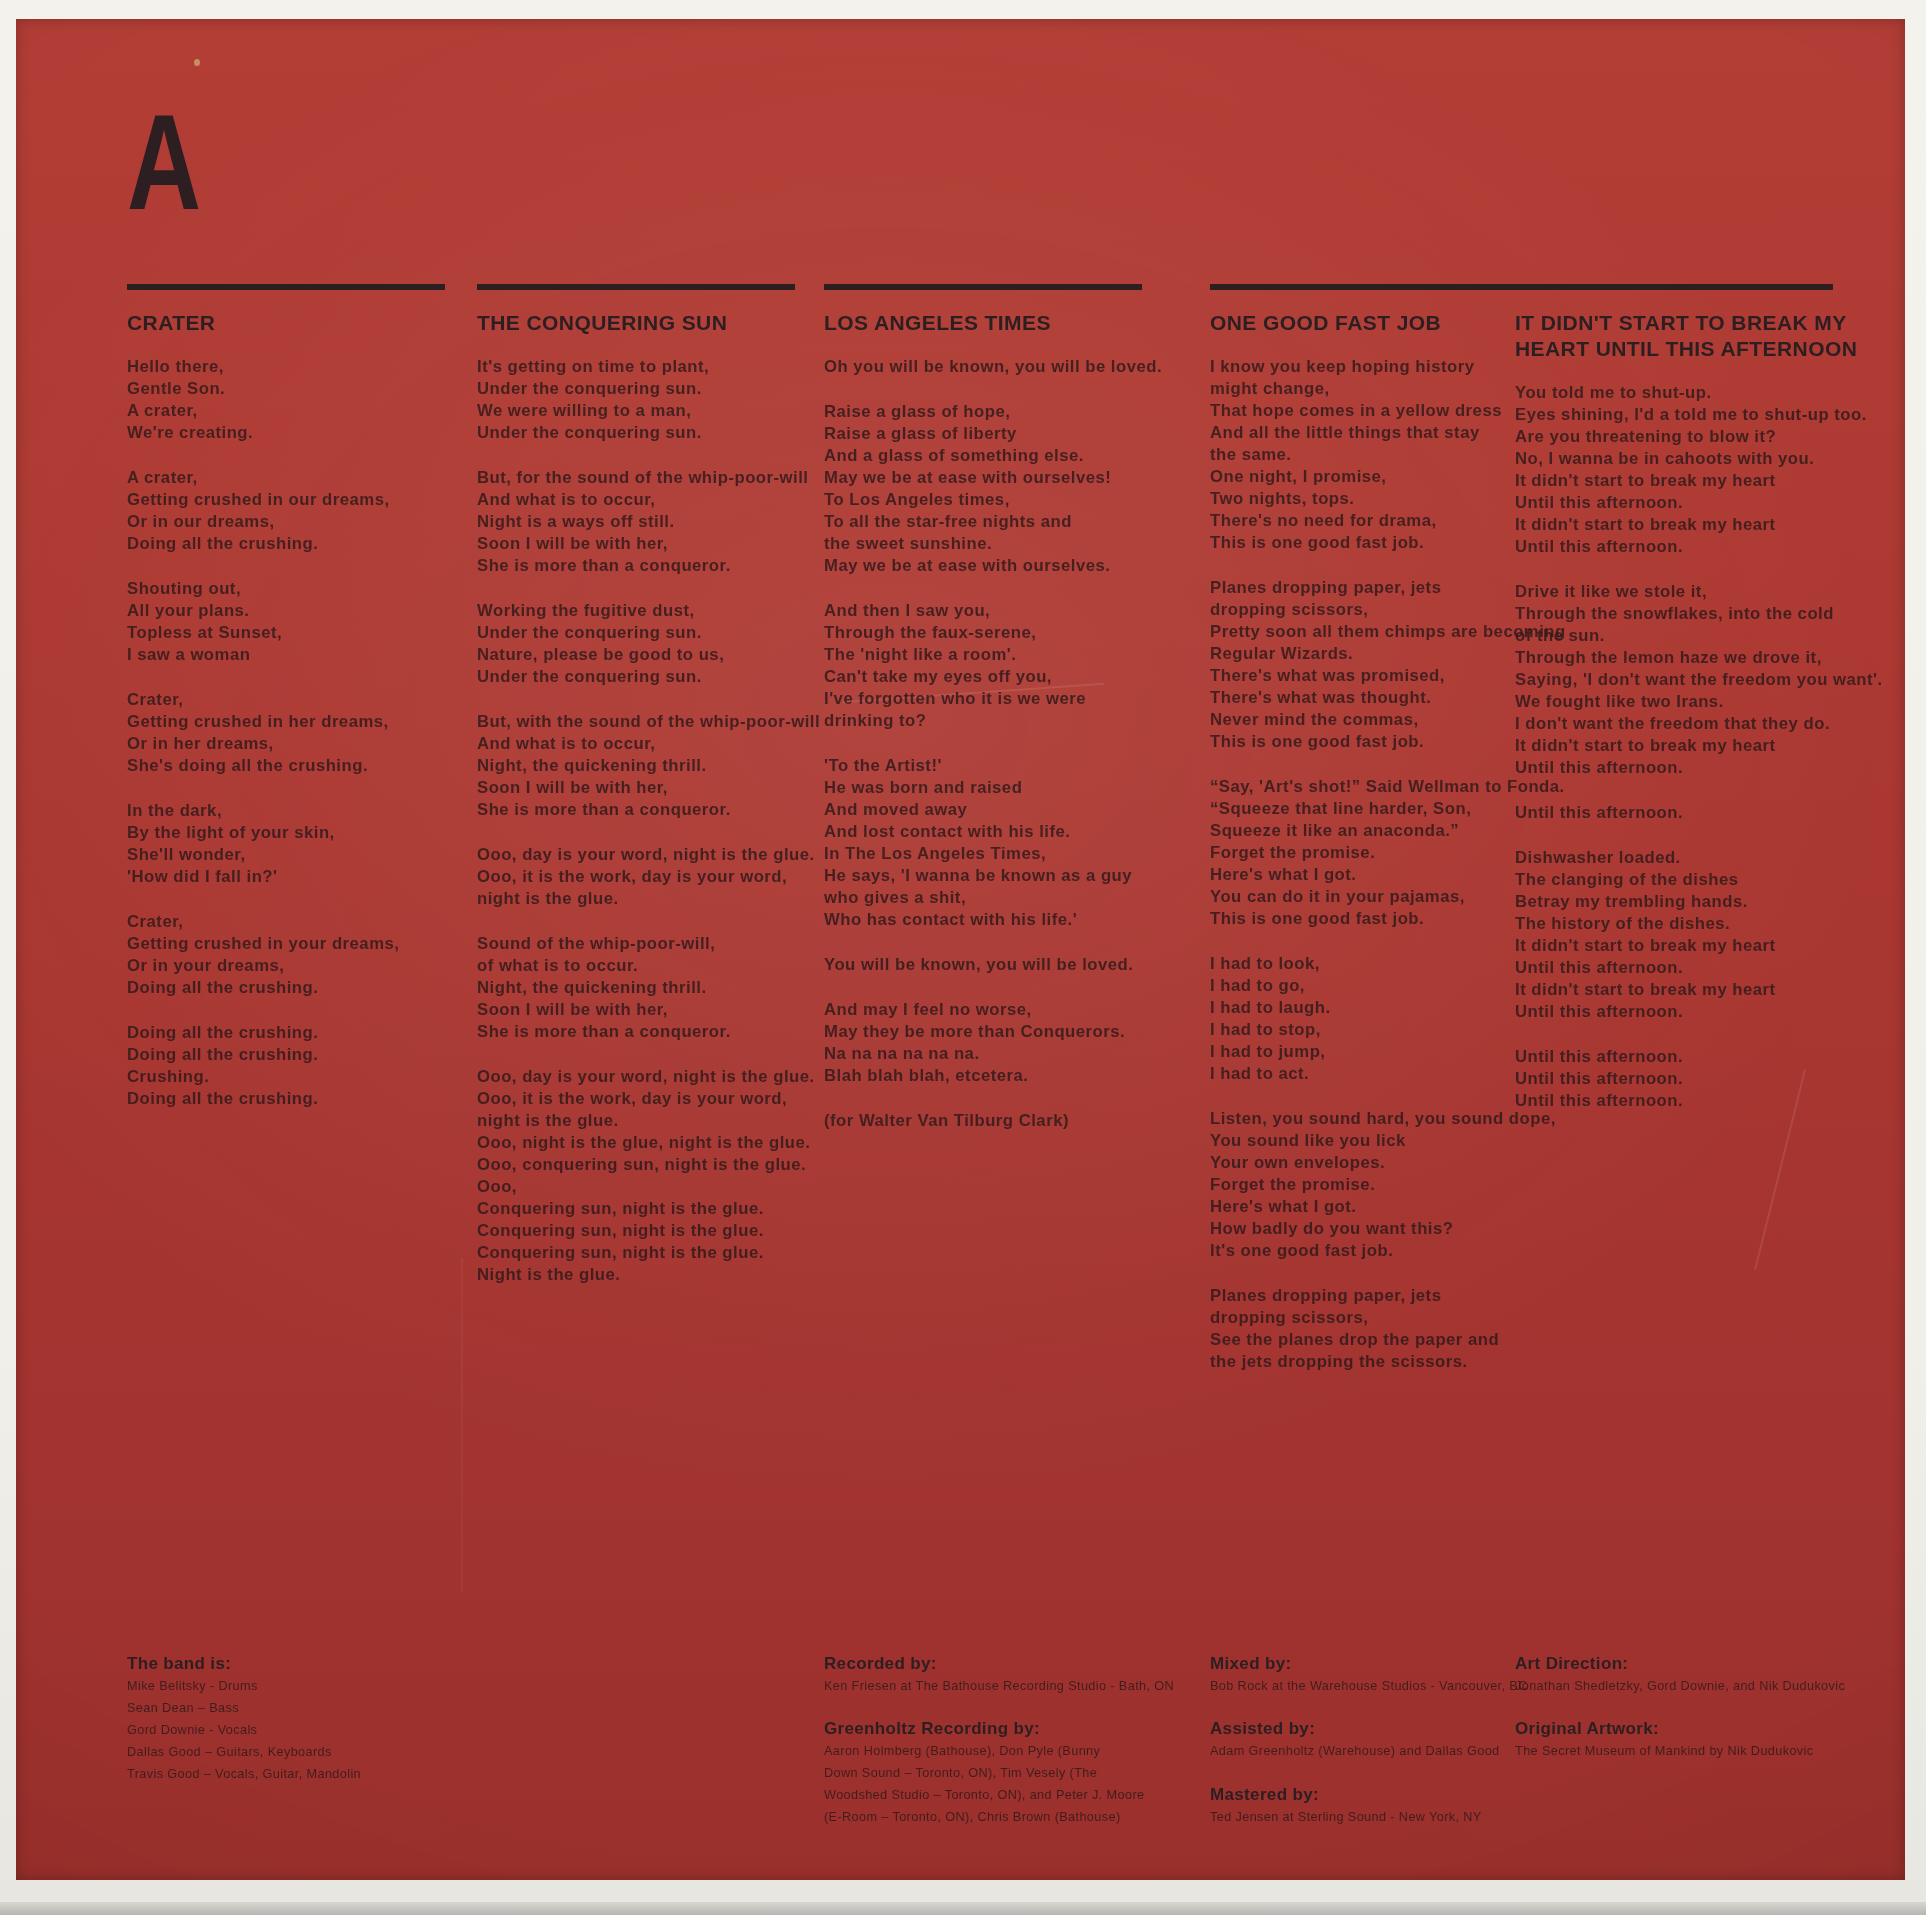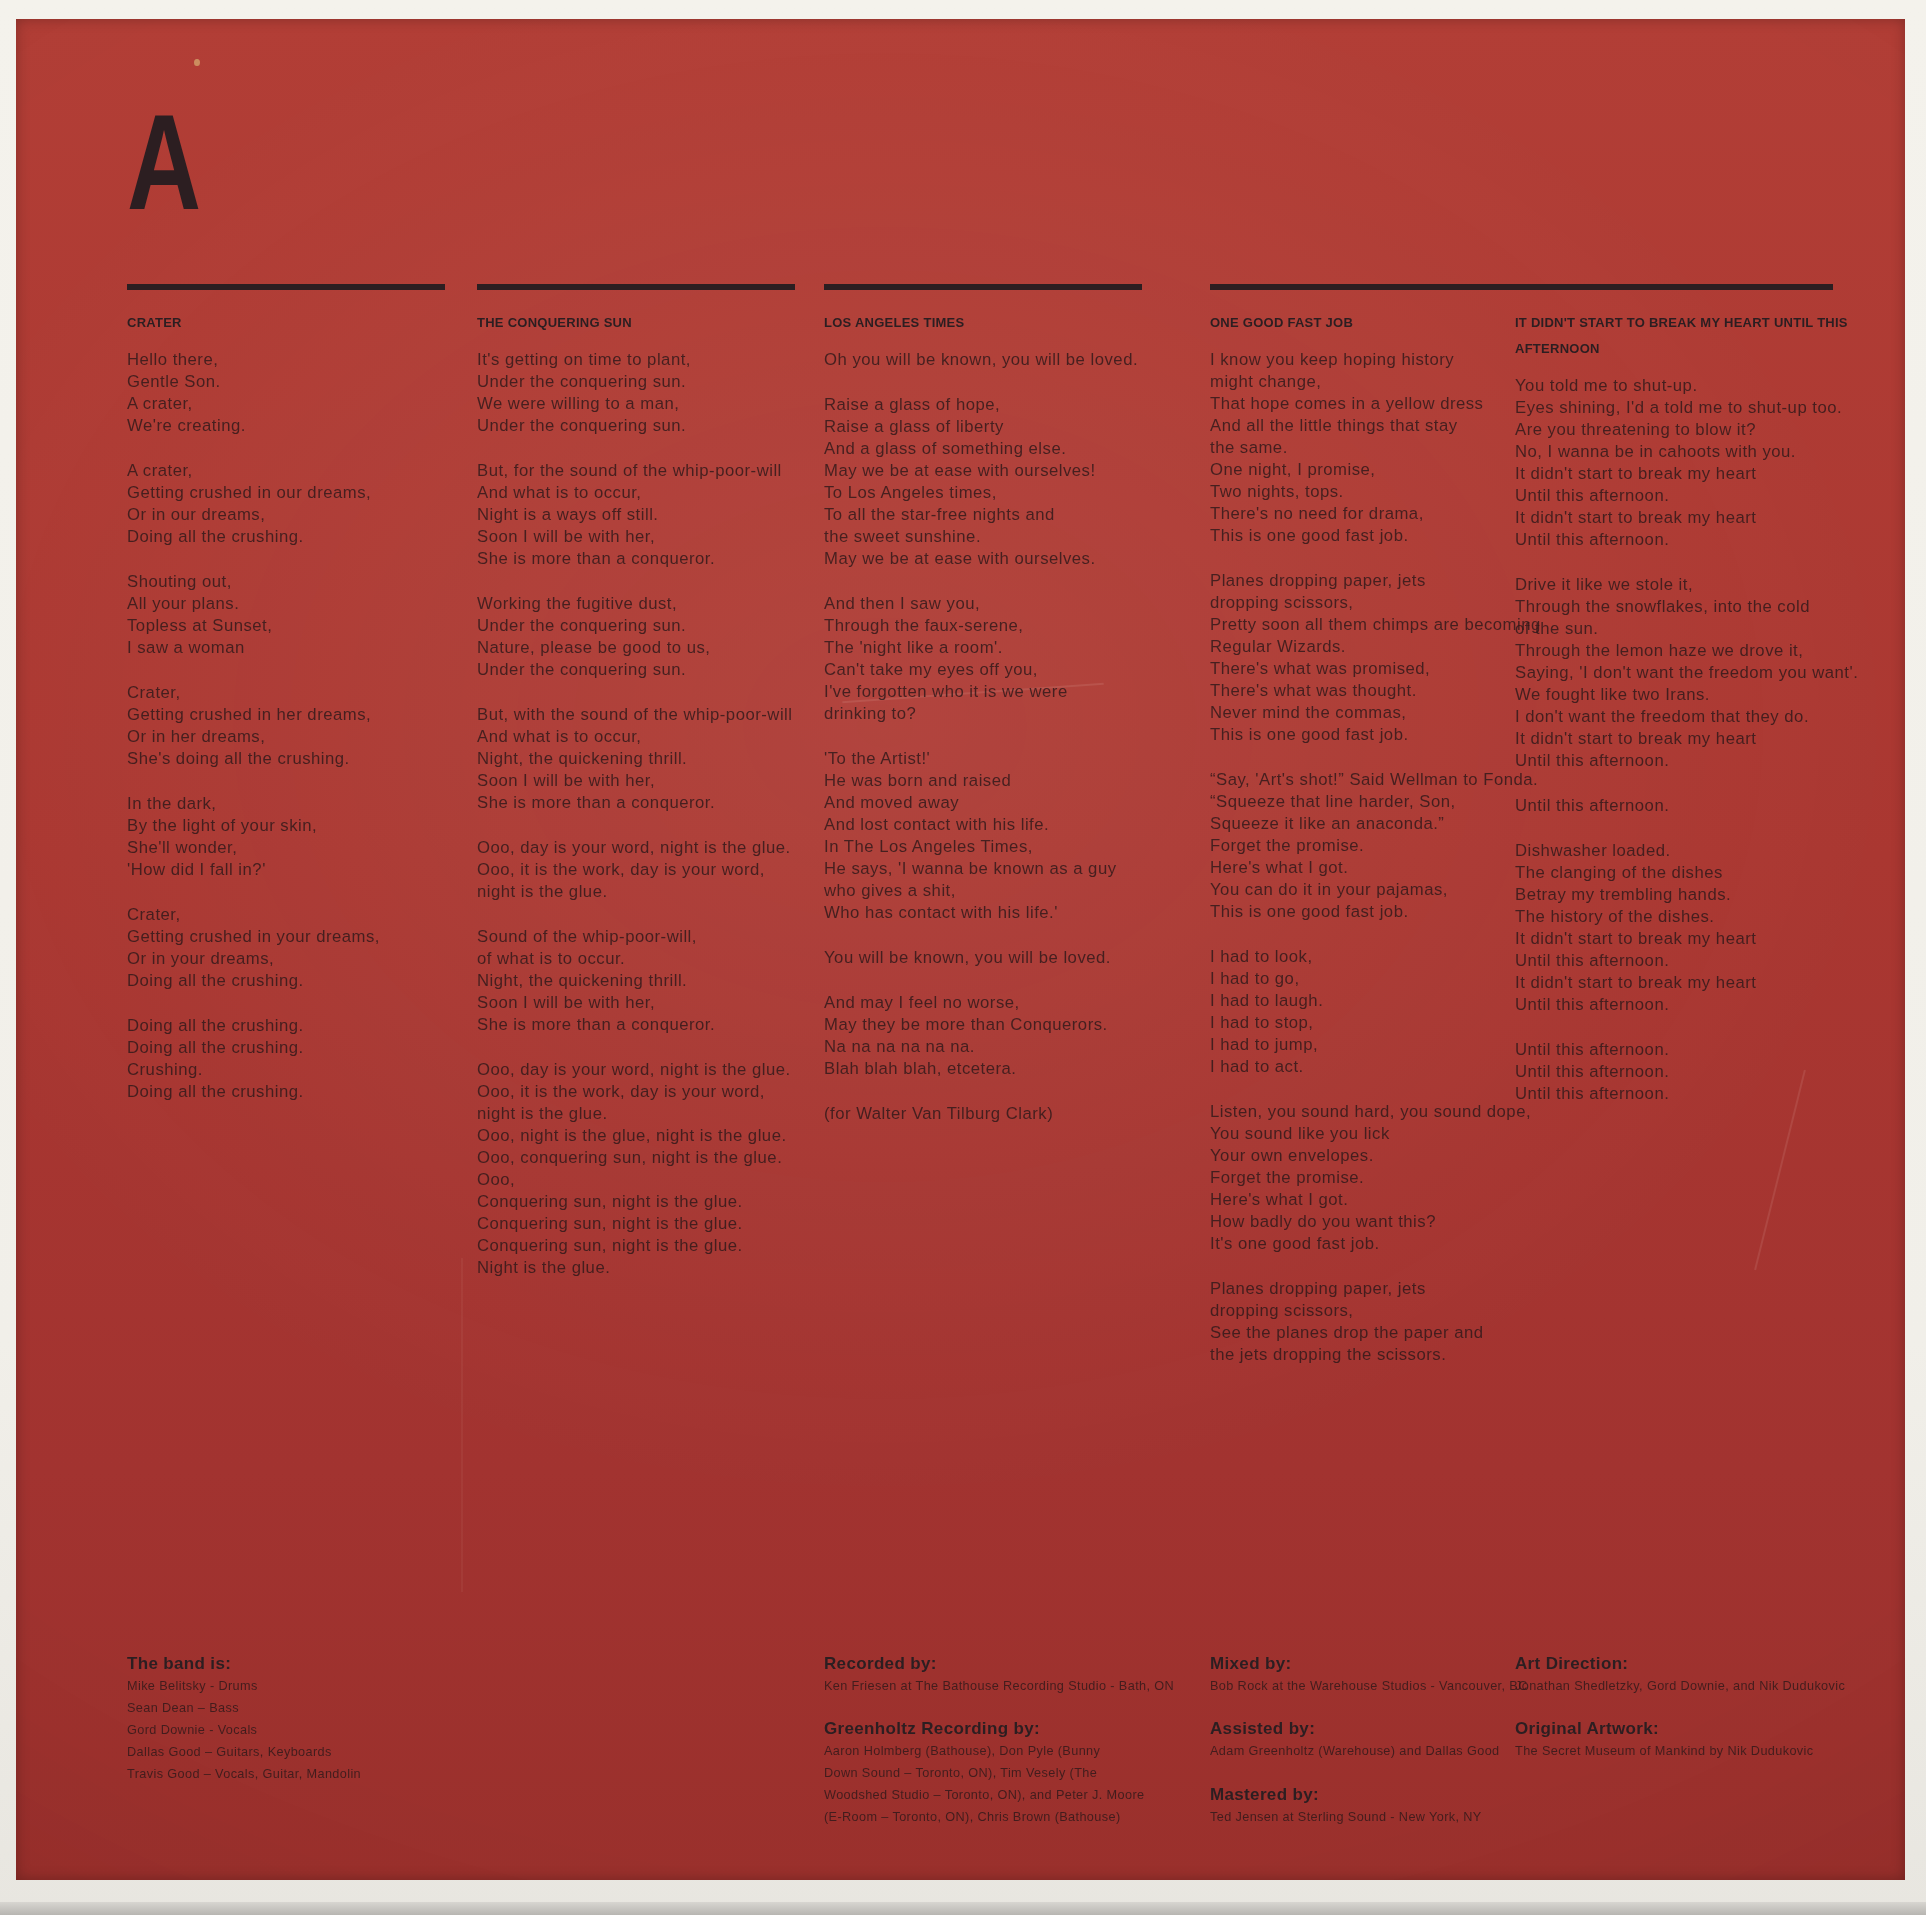--- a/index.html
+++ b/index.html
@@ -44,24 +44,24 @@
   .col{position:absolute;top:265px;width:365px;}
   .col.c0{left:111px;}
   .col.c1{left:461px;}
   .col.c2{left:808px;}
   .col.c3{left:1194px;}
   .col.c4{left:1499px;}
 
   .rule{width:318px;height:5.6px;background:var(--ink-dark,#2c1e21);}
   .song-title{
     margin-top:20.6px;width:343px;
-    font-size:13px;font-weight:700;line-height:26px;
+    font-size:21px;font-weight:700;line-height:26px;
     letter-spacing:0.02em;color:var(--ink-dark,#2e1d20);
   }
-  .lyrics{margin-top:13px;}
+  .lyrics{margin-top:20px;font-weight:bold;}
   .stanza{margin-bottom:23px;}
   .line{
     font-size:16.7px;line-height:22px;letter-spacing:0.03em;
     color:var(--ink-lyric,rgba(46,24,26,0.82));
     white-space:nowrap;
   }
 
   .credits-col{position:absolute;top:1634px;width:365px;}
   .credit-section{margin-bottom:21.4px;}
   .credit-heading{

